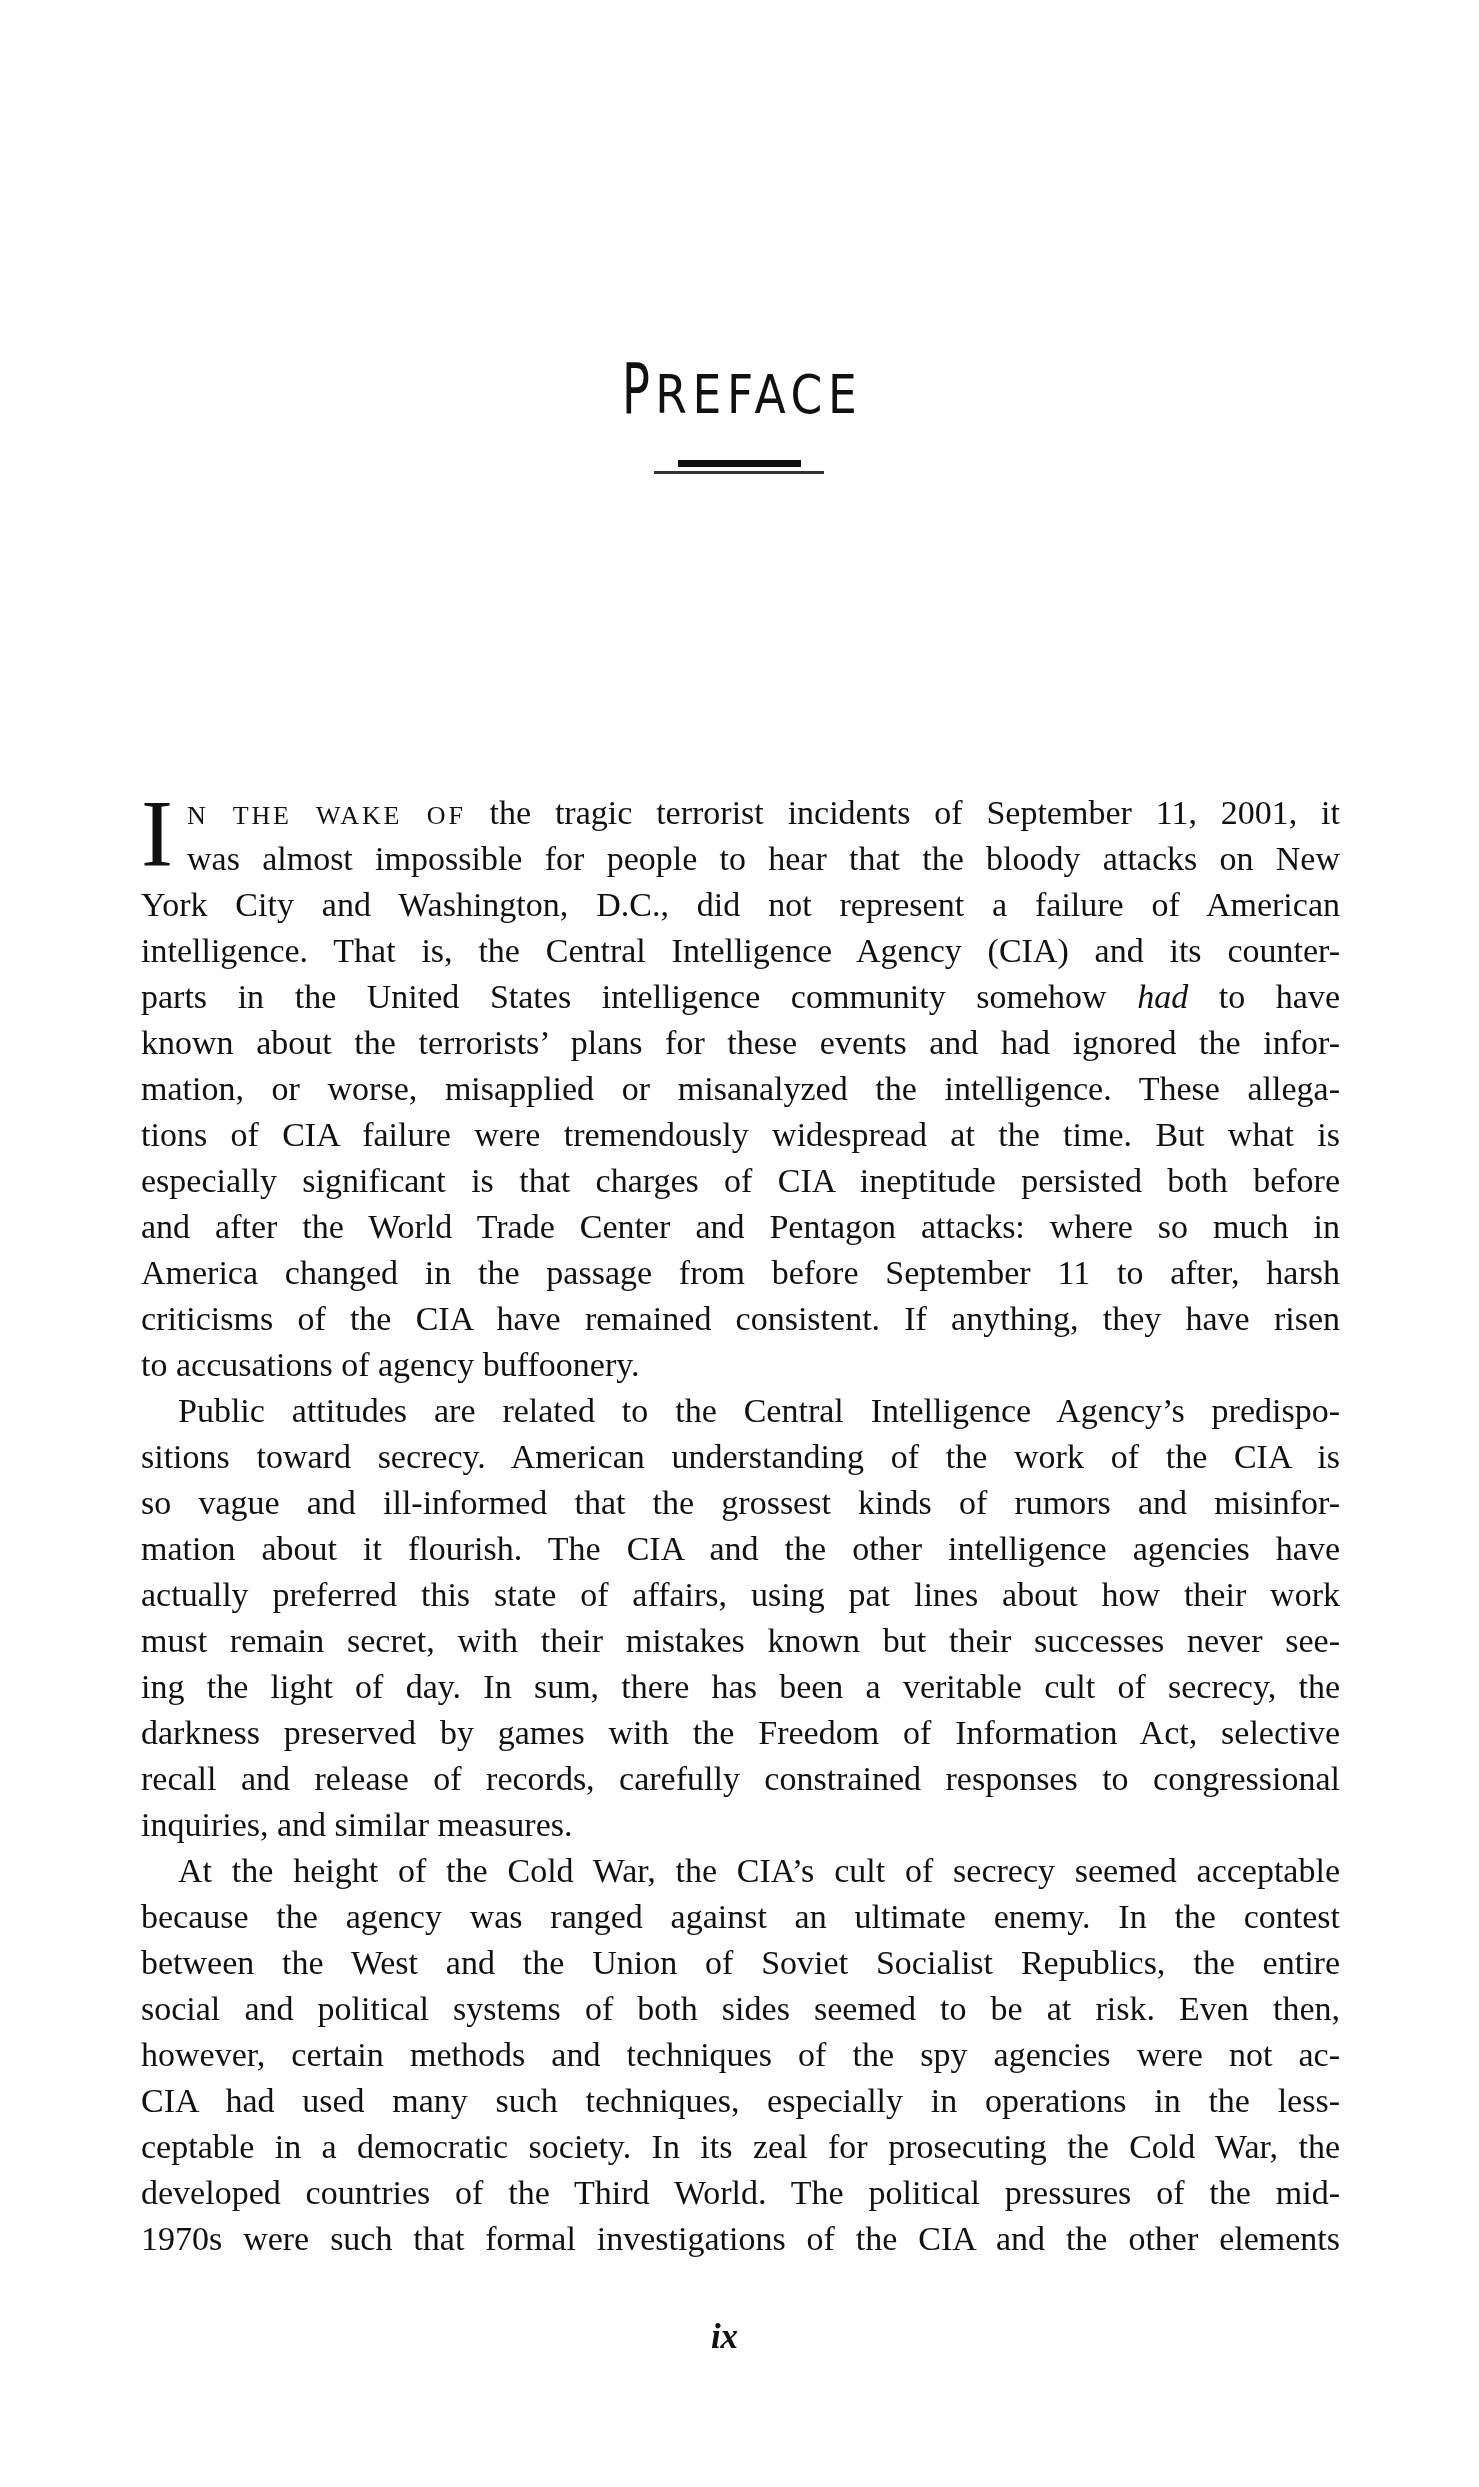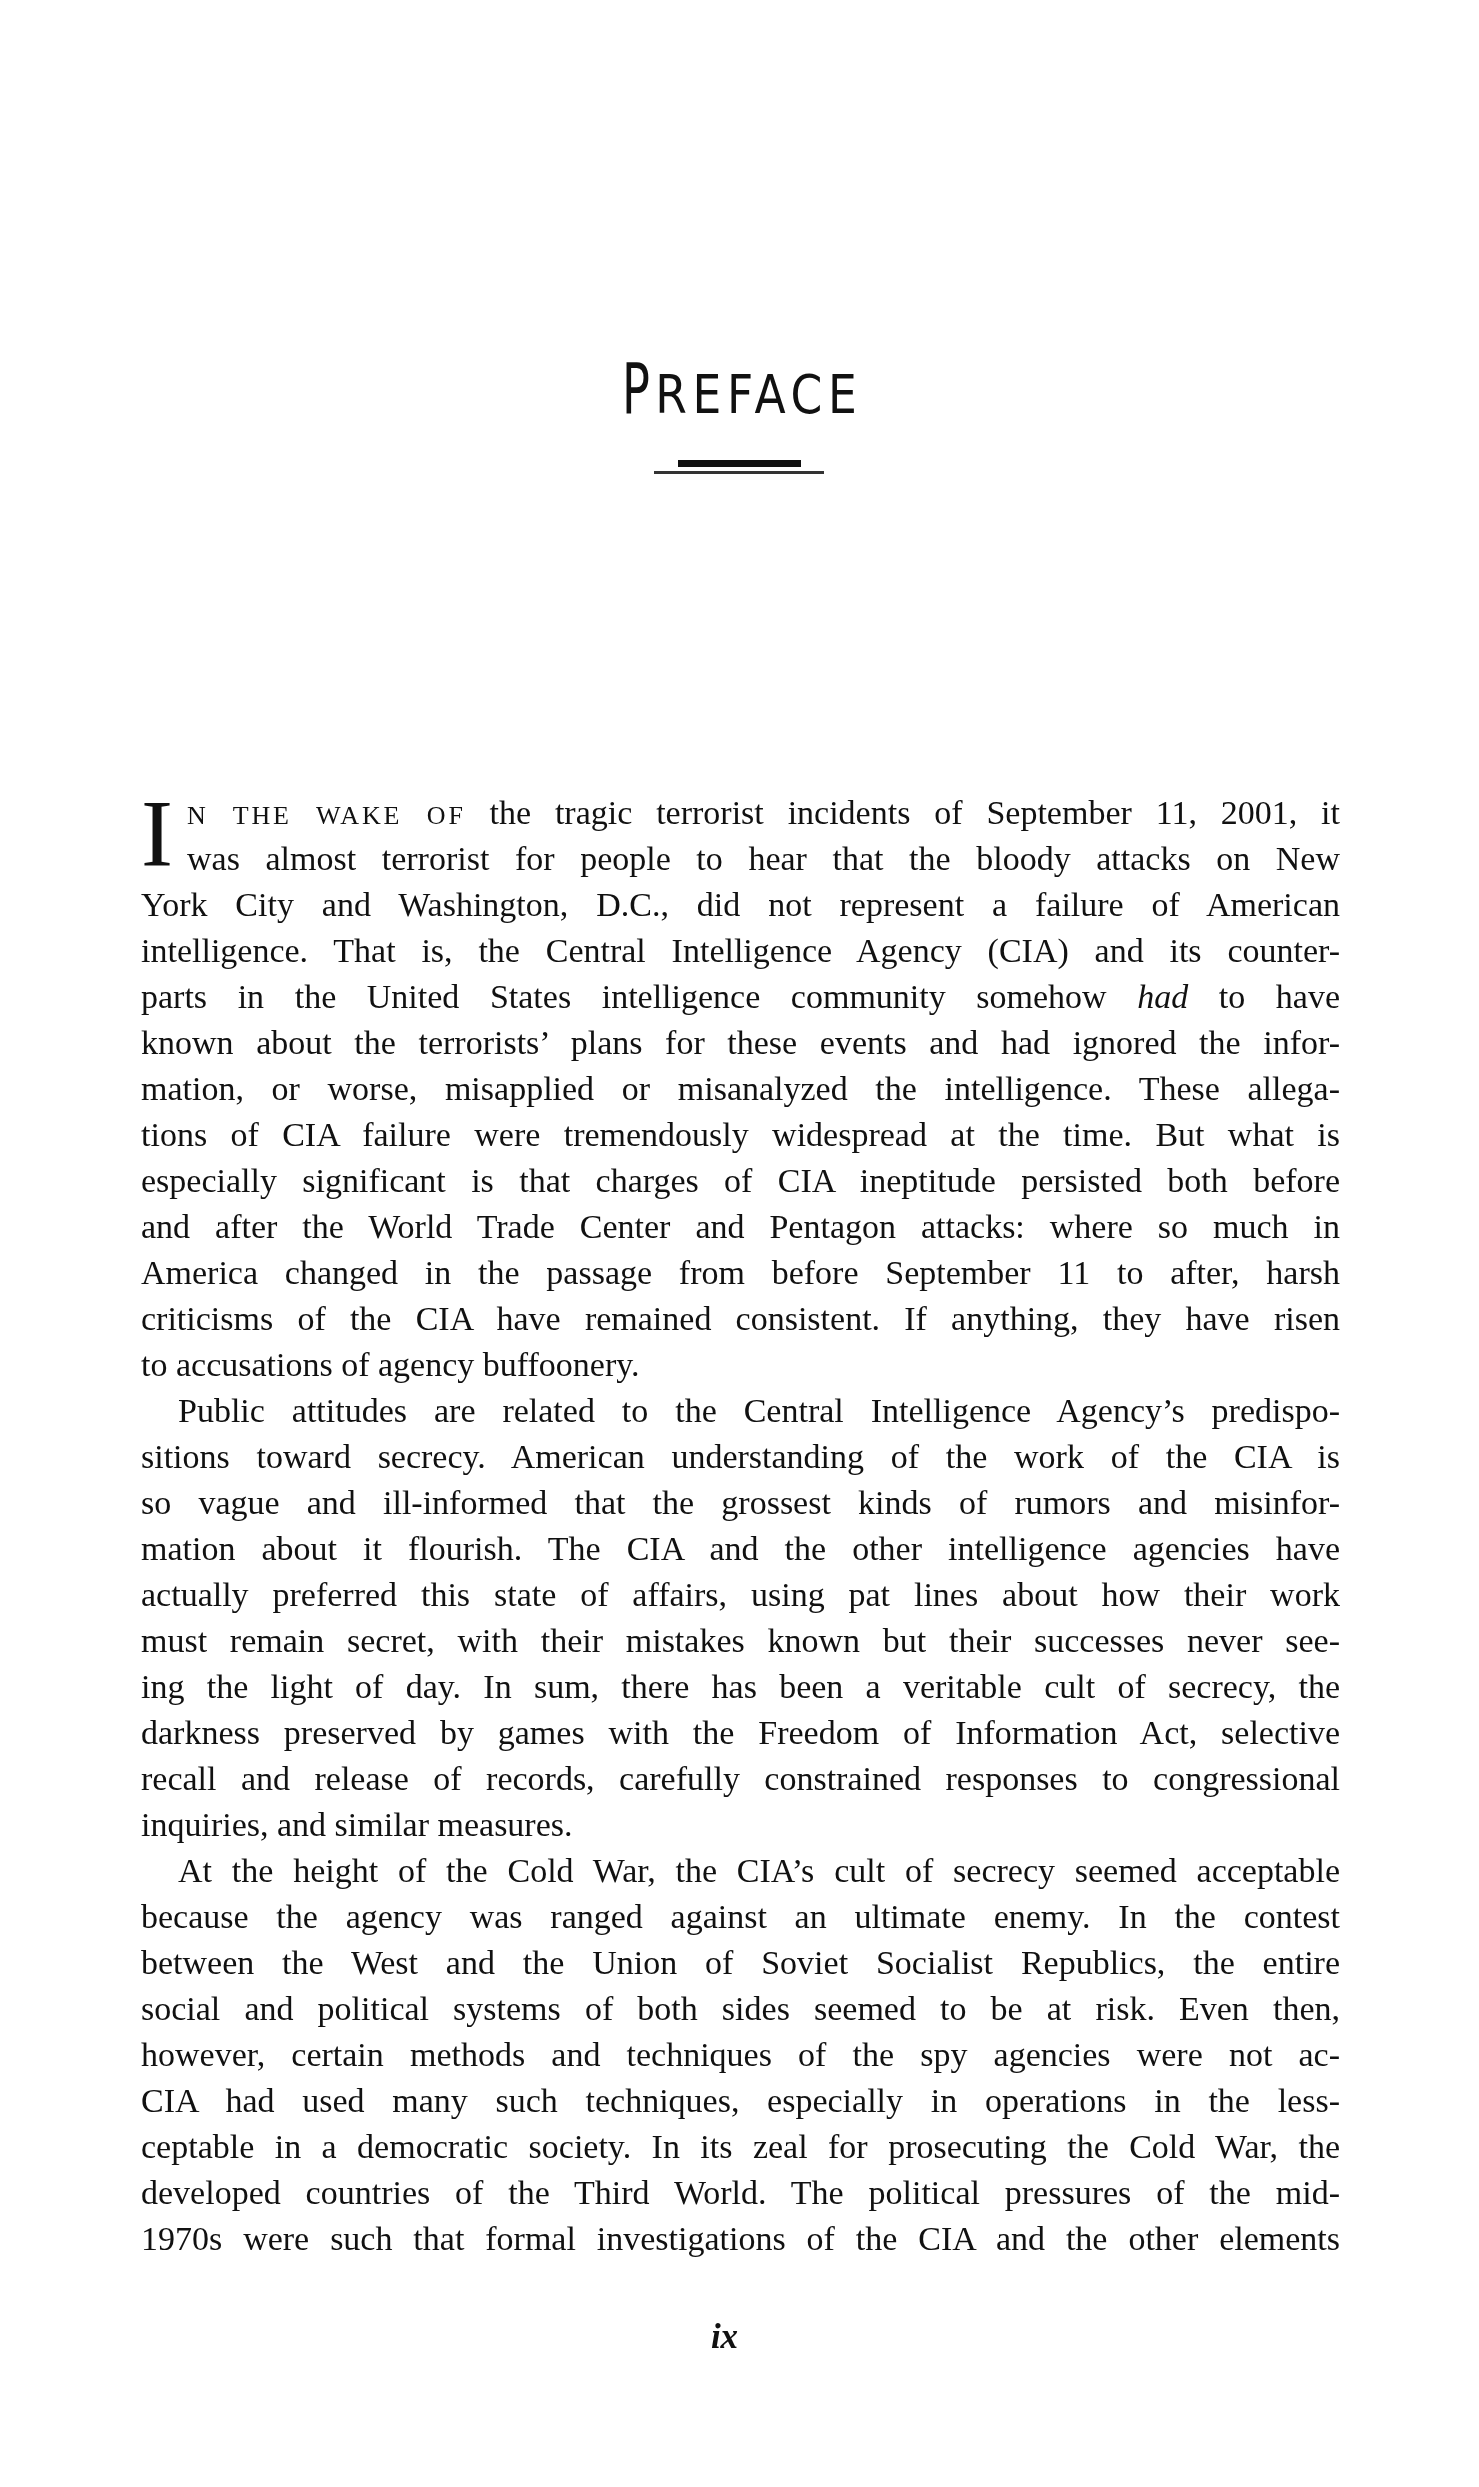--- a/index.html
+++ b/index.html
@@ -50,21 +50,21 @@
   </div>
 
   <div class="rule-thick"></div>
   <div class="rule-thin"></div>
 
   <div class="body-text">
     <span class="dropcap">I</span>
 
     <div>
       <span class="line dc"><span class="lead-sc">N THE WAKE OF</span><span> the tragic terrorist incidents of September 11, 2001, it</span></span>
-      <span class="line dc">was almost terrorist for people to hear that the bloody attacks on New</span>
+      <span class="line dc">was almost impossible for people to hear that the bloody attacks on New</span>
       <span class="line">York City and Washington, D.C., did not represent a failure of American</span>
       <span class="line">intelligence. That is, the Central Intelligence Agency (CIA) and its counter-</span>
       <span class="line"><span>parts in the United States intelligence community somehow </span><em>had</em><span> to have</span></span>
       <span class="line">known about the terrorists’ plans for these events and had ignored the infor-</span>
       <span class="line">mation, or worse, misapplied or misanalyzed the intelligence. These allega-</span>
       <span class="line">tions of CIA failure were tremendously widespread at the time. But what is</span>
       <span class="line">especially significant is that charges of CIA ineptitude persisted both before</span>
       <span class="line">and after the World Trade Center and Pentagon attacks: where so much in</span>
       <span class="line">America changed in the passage from before September 11 to after, harsh</span>
       <span class="line">criticisms of the CIA have remained consistent. If anything, they have risen</span>

